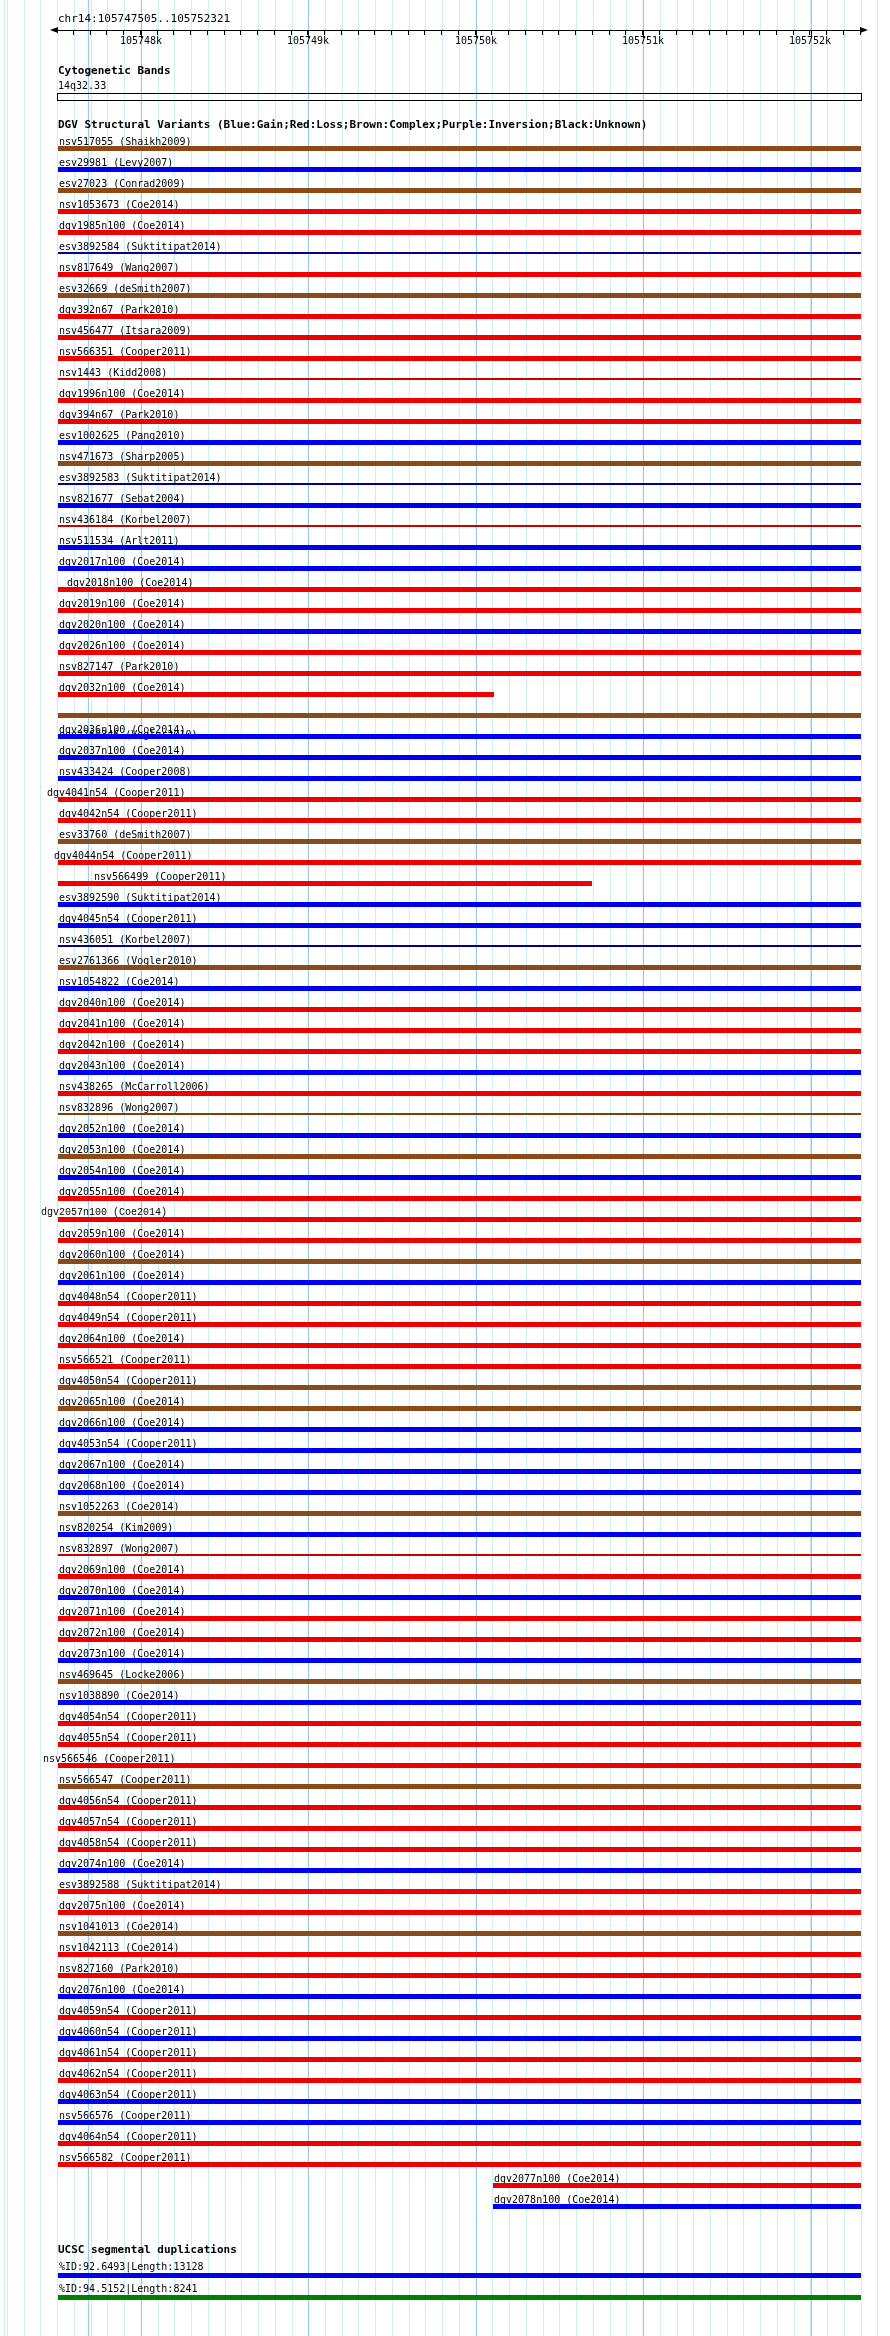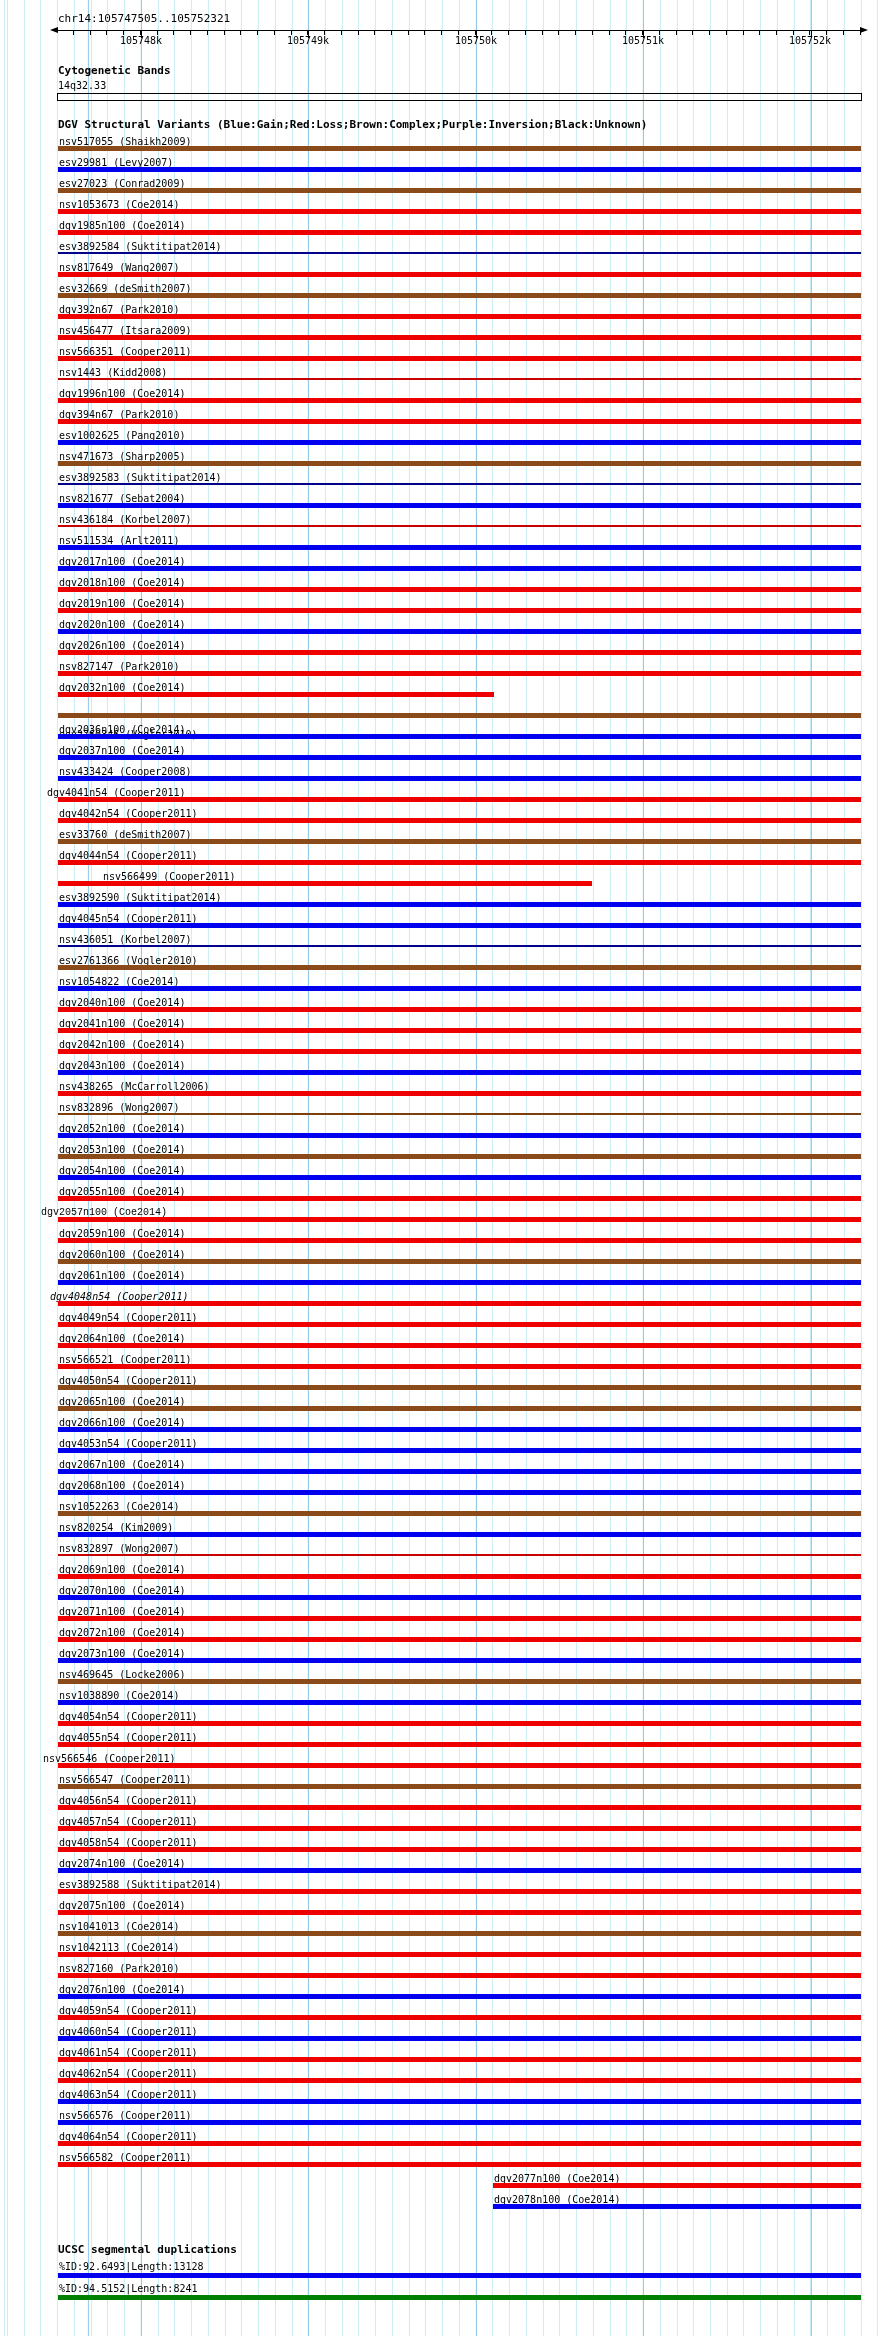--- a/index.html
+++ b/index.html
@@ -167,21 +167,21 @@
       <span class="vlabel" style="left: 59px;">nsv511534 (Arlt2011)</span>
       <div class="vbar" style="left: 58px; width: 803px; background: rgb(0, 0, 238);"></div>
     </div>
 
     <div class="vrow">
       <span class="vlabel" style="left: 59px;">dgv2017n100 (Coe2014)</span>
       <div class="vbar" style="left: 58px; width: 803px; background: rgb(0, 0, 238);"></div>
     </div>
 
     <div class="vrow">
-      <span class="vlabel" style="left: 59px;">dgv2018n100 (Coe2014)</span>
+      <span class="vlabel" style="left: 67px;">dgv2018n100 (Coe2014)</span>
       <div class="vbar" style="left: 58px; width: 803px; background: rgb(238, 0, 0);"></div>
     </div>
 
     <div class="vrow">
       <span class="vlabel" style="left: 59px;">dgv2019n100 (Coe2014)</span>
       <div class="vbar" style="left: 58px; width: 803px; background: rgb(238, 0, 0);"></div>
     </div>
 
     <div class="vrow">
       <span class="vlabel" style="left: 59px;">dgv2020n100 (Coe2014)</span>
@@ -232,26 +232,26 @@
       <span class="vlabel" style="left: 59px;">dgv4042n54 (Cooper2011)</span>
       <div class="vbar" style="left: 58px; width: 803px; background: rgb(238, 0, 0);"></div>
     </div>
 
     <div class="vrow">
       <span class="vlabel" style="left: 59px;">esv33760 (deSmith2007)</span>
       <div class="vbar" style="left: 58px; width: 803px; background: rgb(139, 74, 25);"></div>
     </div>
 
     <div class="vrow">
-      <span class="vlabel" style="left: 59px;">dgv4044n54 (Cooper2011)</span>
-      <div class="vbar" style="left: 58px; width: 803px; background: rgb(238, 0, 0);"></div>
-    </div>
-
-    <div class="vrow">
-      <span class="vlabel" style="left: 59px; padding-left: 44px;">nsv566499 (Cooper2011)</span>
+      <span class="vlabel" style="left: 42px; padding-left: 12px;">dgv4044n54 (Cooper2011)</span>
+      <div class="vbar" style="left: 58px; width: 803px; background: rgb(238, 0, 0);"></div>
+    </div>
+
+    <div class="vrow">
+      <span class="vlabel" style="left: 50px; padding-left: 44px;">nsv566499 (Cooper2011)</span>
       <div class="vbar" style="left: 58px; width: 534px; background: rgb(238, 0, 0);"></div>
     </div>
 
     <div class="vrow">
       <span class="vlabel" style="left: 59px;">esv3892590 (Suktitipat2014)</span>
       <div class="vbar" style="left: 58px; width: 803px; background: rgb(0, 0, 238);"></div>
     </div>
 
     <div class="vrow">
       <span class="vlabel" style="left: 59px;">dgv4045n54 (Cooper2011)</span>
@@ -337,21 +337,21 @@
       <span class="vlabel" style="left: 59px;">dgv2060n100 (Coe2014)</span>
       <div class="vbar" style="left: 58px; width: 803px; background: rgb(139, 74, 25);"></div>
     </div>
 
     <div class="vrow">
       <span class="vlabel" style="left: 59px;">dgv2061n100 (Coe2014)</span>
       <div class="vbar" style="left: 58px; width: 803px; background: rgb(0, 0, 238);"></div>
     </div>
 
     <div class="vrow">
-      <span class="vlabel" style="left: 50px; font-style: italic;">dgv4048n54 (Cooper2011)</span>
+      <span class="vlabel" style="left: 59px;">dgv4048n54 (Cooper2011)</span>
       <div class="vbar" style="left: 58px; width: 803px; background: rgb(238, 0, 0);"></div>
     </div>
 
     <div class="vrow">
       <span class="vlabel" style="left: 59px;">dgv4049n54 (Cooper2011)</span>
       <div class="vbar" style="left: 58px; width: 803px; background: rgb(238, 0, 0);"></div>
     </div>
 
     <div class="vrow">
       <span class="vlabel" style="left: 59px;">dgv2064n100 (Coe2014)</span>

